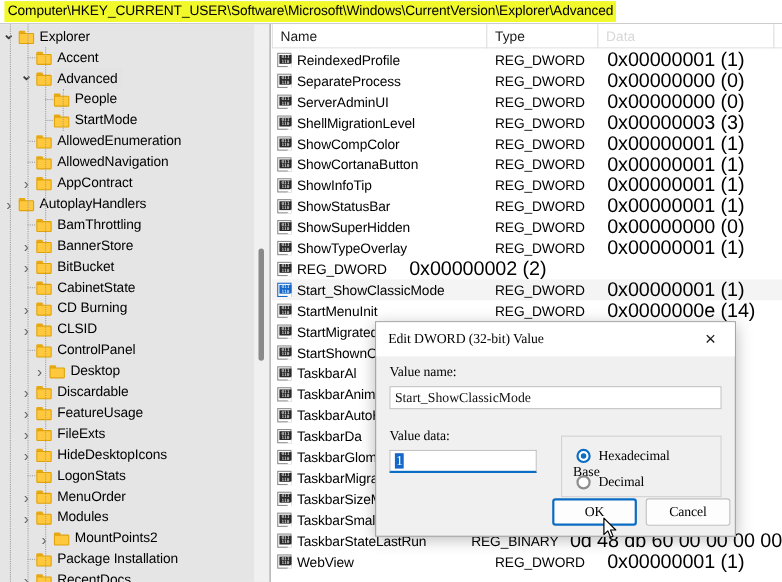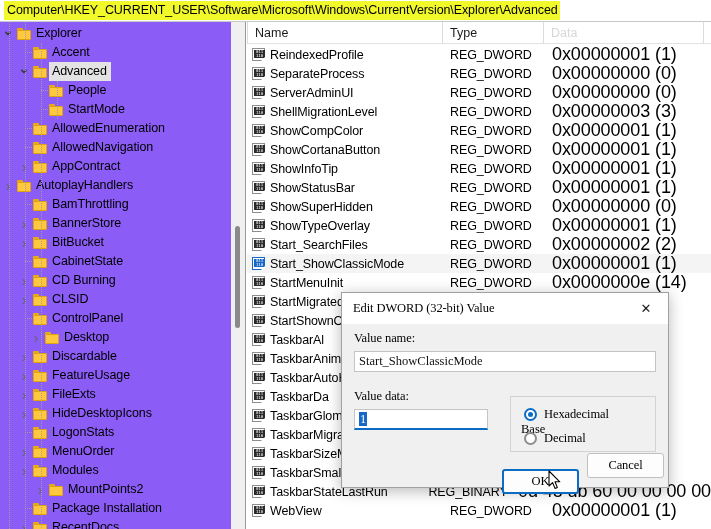--- a/index.html
+++ b/index.html
@@ -30,21 +30,21 @@
     font-size: 12.5px;
     line-height: 19px;
     padding: 0 2px 0 3px;
     white-space: nowrap;
     letter-spacing: -0.1px;
   }
 
   
   #tree-pane {
     position: absolute; left: 0; top: 22px; width: 246px; height: 507px;
-    background: #8b5cf6;
+    background: #e5e5e5;
     border-right: 1px solid #9a9a9a;
     overflow: hidden;
   }
   #tree-scroll-track {
     position: absolute; right: 0px; top: 0; width: 14px; height: 507px;
     background: #f0f0f0;
   }
   #tree-scroll-thumb {
     position: absolute; left: 4px; top: 204px; width: 5px; height: 102px;
     background: #8a8a8a; border-radius: 3px;
@@ -229,21 +229,21 @@
   }
   .radio-row .rlabel { font-size: 12.5px; letter-spacing: -0.1px; }
 
   .dlg-btn {
     position: absolute; height: 25px; width: 77px;
     background: #fdfdfd; border: 1px solid #c0c0c0;
     border-radius: 3px;
     display: flex; align-items: center; justify-content: center;
     font-size: 12.5px; letter-spacing: -0.1px;
   }
-  #ok-btn { left: 160px; top: 129px; border: 2px solid #0b6cc4; margin-top: 16px; }
+  #ok-btn { left: 160px; top: 129px; border: 2px solid #0b6cc4; }
   #cancel-btn { left: 245px; top: 129px; }
 
   
   #cursor {
     position: absolute; left: 548px; top: 470px; width: 14px; height: 20px;
     pointer-events: none;
   }
 </style>
 </head>
 <body>
@@ -665,21 +665,20 @@
           <span class="ty">REG_DWORD</span>
           <span class="dt">0x00000001 (1)</span>
         </div>
         <div class="lrow">
           <span class="ico">
             <span class="reg-ico">
               <span class="bits">011<br>110</span>
               <span class="fold"></span>
             </span>
           </span>
-          <span class="nm">Start_SearchFiles</span>
           <span class="ty">REG_DWORD</span>
           <span class="dt">0x00000002 (2)</span>
         </div>
         <div class="lrow sel">
           <span class="ico">
             <span class="reg-ico">
               <span class="bits">011<br>110</span>
               <span class="fold"></span>
             </span>
           </span>

